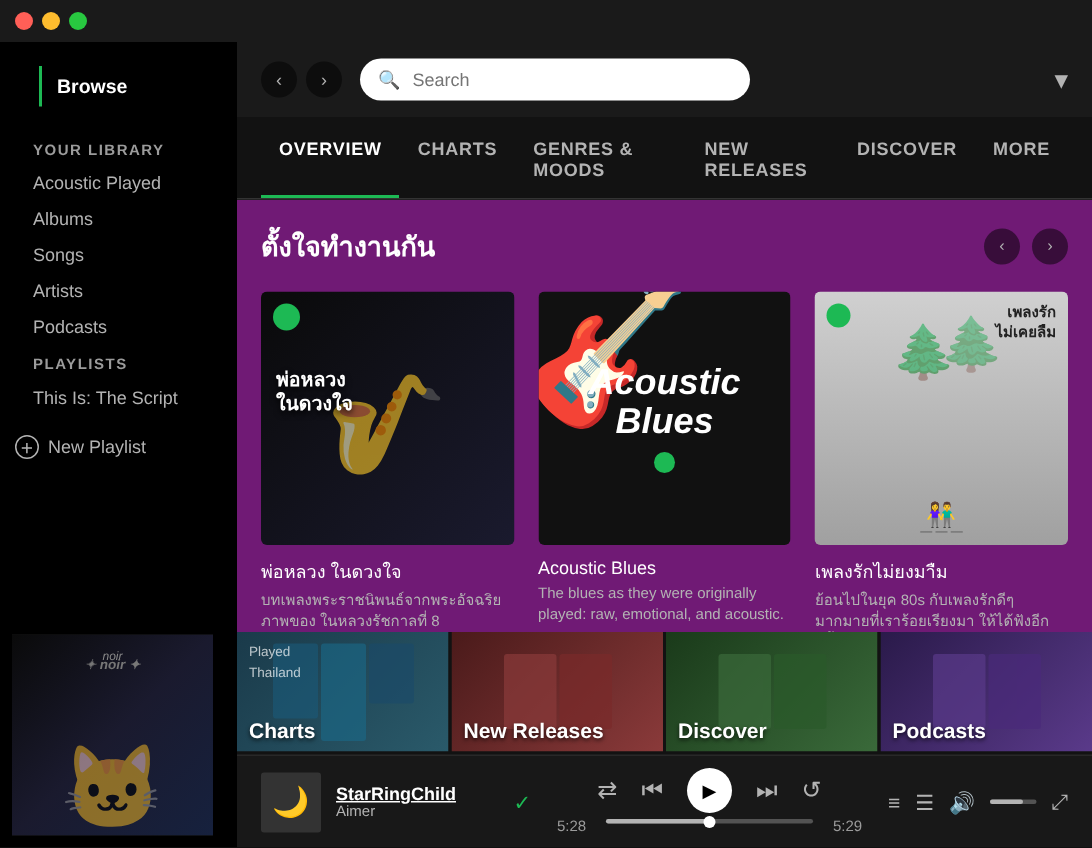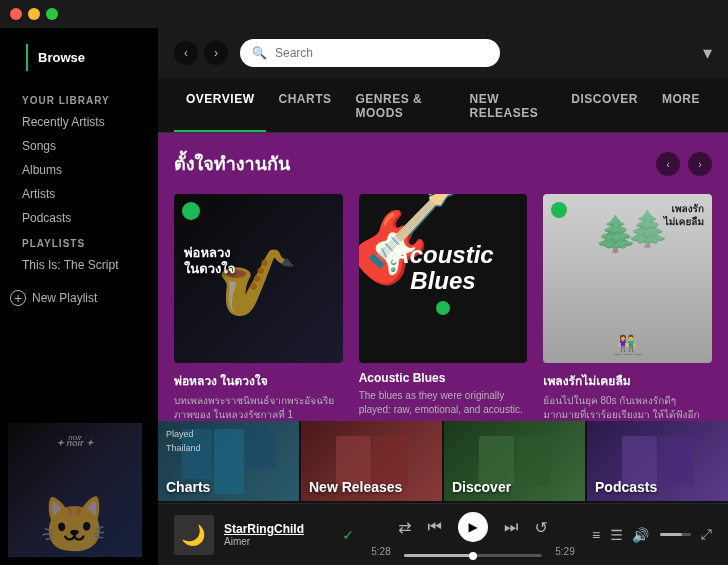--- a/index.html
+++ b/index.html
@@ -306,21 +306,21 @@
       background: #1db954;
       border-radius: 50%;
       display: flex;
       align-items: center;
       justify-content: center;
       font-size: 10px;
     }
 
     .card-name {
       font-size: 12px;
-      font-weight: 700;
+      font-weight: 400;
       color: #fff;
       margin-bottom: 4px;
     }
     .card-desc {
       font-size: 10px;
       color: #b3b3b3;
       line-height: 1.4;
       margin-bottom: 4px;
     }
     .card-followers {
@@ -460,21 +460,21 @@
       height: 30px;
       cursor: pointer;
       display: flex;
       align-items: center;
       justify-content: center;
       color: #000;
       font-size: 12px;
     }
     .player-progress {
       display: flex;
-      align-items: flex-end;
+      align-items: flex-start;
       gap: 8px;
       width: 100%;
     }
     .time-label {
       font-size: 10px;
       color: #9b9b9b;
       min-width: 30px;
       text-align: center;
     }
     .progress-bar {
@@ -545,23 +545,23 @@
 <div class="app-layout">
 
   <div class="sidebar">
     <div class="sidebar-top">
       <div class="sidebar-browse">
         <span>Browse</span>
       </div>
 
       <div class="sidebar-section-title">YOUR LIBRARY</div>
 
-      <div class="sidebar-item">Recently Artists</div>
+      <div class="sidebar-item">Acoustic Played</div>
+      <div class="sidebar-item">Albums</div>
       <div class="sidebar-item">Songs</div>
-      <div class="sidebar-item">Albums</div>
       <div class="sidebar-item">Artists</div>
       <div class="sidebar-item">Podcasts</div>
 
       <div class="sidebar-section-title">PLAYLISTS</div>
 
       <div class="sidebar-item">This Is: The Script</div>
     </div>
 
     <div class="sidebar-new-playlist">
       <div class="plus-icon">+</div>
@@ -619,21 +619,21 @@
             <div class="card-thai" style="width:100%;height:100%;position:relative;background:linear-gradient(135deg,#0a0a0a,#1a1a2e);">
               <div class="spotify-logo-small"></div>
               <div style="font-size:65px;color:#777;opacity:0.6;margin-top:10px;">🎷</div>
               <div style="position:absolute;top:30%;left:10px;color:#fff;font-size:13px;font-weight:700;line-height:1.3;text-shadow:0 2px 4px rgba(0,0,0,0.9);">
                 <div>พ่อหลวง</div>
                 <div>ในดวงใจ</div>
               </div>
             </div>
           </div>
           <div class="card-name">พ่อหลวง ในดวงใจ</div>
-          <div class="card-desc">บทเพลงพระราชนิพนธ์จากพระอัจฉริยภาพของ ในหลวงรัชกาลที่ 1</div>
+          <div class="card-desc">บทเพลงพระราชนิพนธ์จากพระอัจฉริยภาพของ ในหลวงรัชกาลที่ 8</div>
 
         </div>
 
         <div class="card">
           <div class="card-image">
             <div style="width:100%;height:100%;background:#111;display:flex;align-items:center;justify-content:center;position:relative;overflow:hidden;">
               <div style="position:absolute;font-size:90px;color:#222;left:-10px;top:-10px;">🎸</div>
               <div style="position:relative;z-index:1;text-align:center;">
                 <div style="font-size:24px;font-weight:900;font-style:italic;color:#fff;line-height:1.1;">Acoustic<br>Blues</div>
                 <div style="margin-top:6px;display:flex;align-items:center;justify-content:center;gap:4px;">
@@ -651,21 +651,21 @@
           <div class="card-image">
             <div style="width:100%;height:100%;background:linear-gradient(to bottom,#d0d0d0,#a0a0a0);position:relative;display:flex;flex-direction:column;align-items:center;justify-content:flex-end;padding-bottom:10px;overflow:hidden;">
               <div style="position:absolute;top:8px;left:8px;width:16px;height:16px;background:#1db954;border-radius:50%;"></div>
               <div style="position:absolute;top:8px;right:8px;text-align:right;color:#222;font-size:10px;font-weight:700;line-height:1.3;">เพลงรัก<br>ไม่เคยลืม</div>
               <div style="font-size:35px;opacity:0.5;position:absolute;top:20px;left:30%;">🌲</div>
               <div style="font-size:35px;opacity:0.4;position:absolute;top:15px;right:25%;">🌲</div>
               <div style="font-size:16px;color:#333;position:relative;z-index:1;">👫</div>
               <div style="font-size:8px;color:#555;position:absolute;bottom:5px;width:100%;text-align:center;">— — —</div>
             </div>
           </div>
-          <div class="card-name">เพลงรักไม่เคยลืม</div>
+          <div class="card-name">เพลงรักไม่ยงมาืม</div>
           <div class="card-desc">ย้อนไปในยุค 80s กับเพลงรักดีๆ มากมายที่เราร้อยเรียงมา ให้ได้ฟังอีกครั้ง</div>
 
         </div>
 
       </div>
     </div>
 
     <div class="bottom-strip">
 
       <div class="strip-item">

